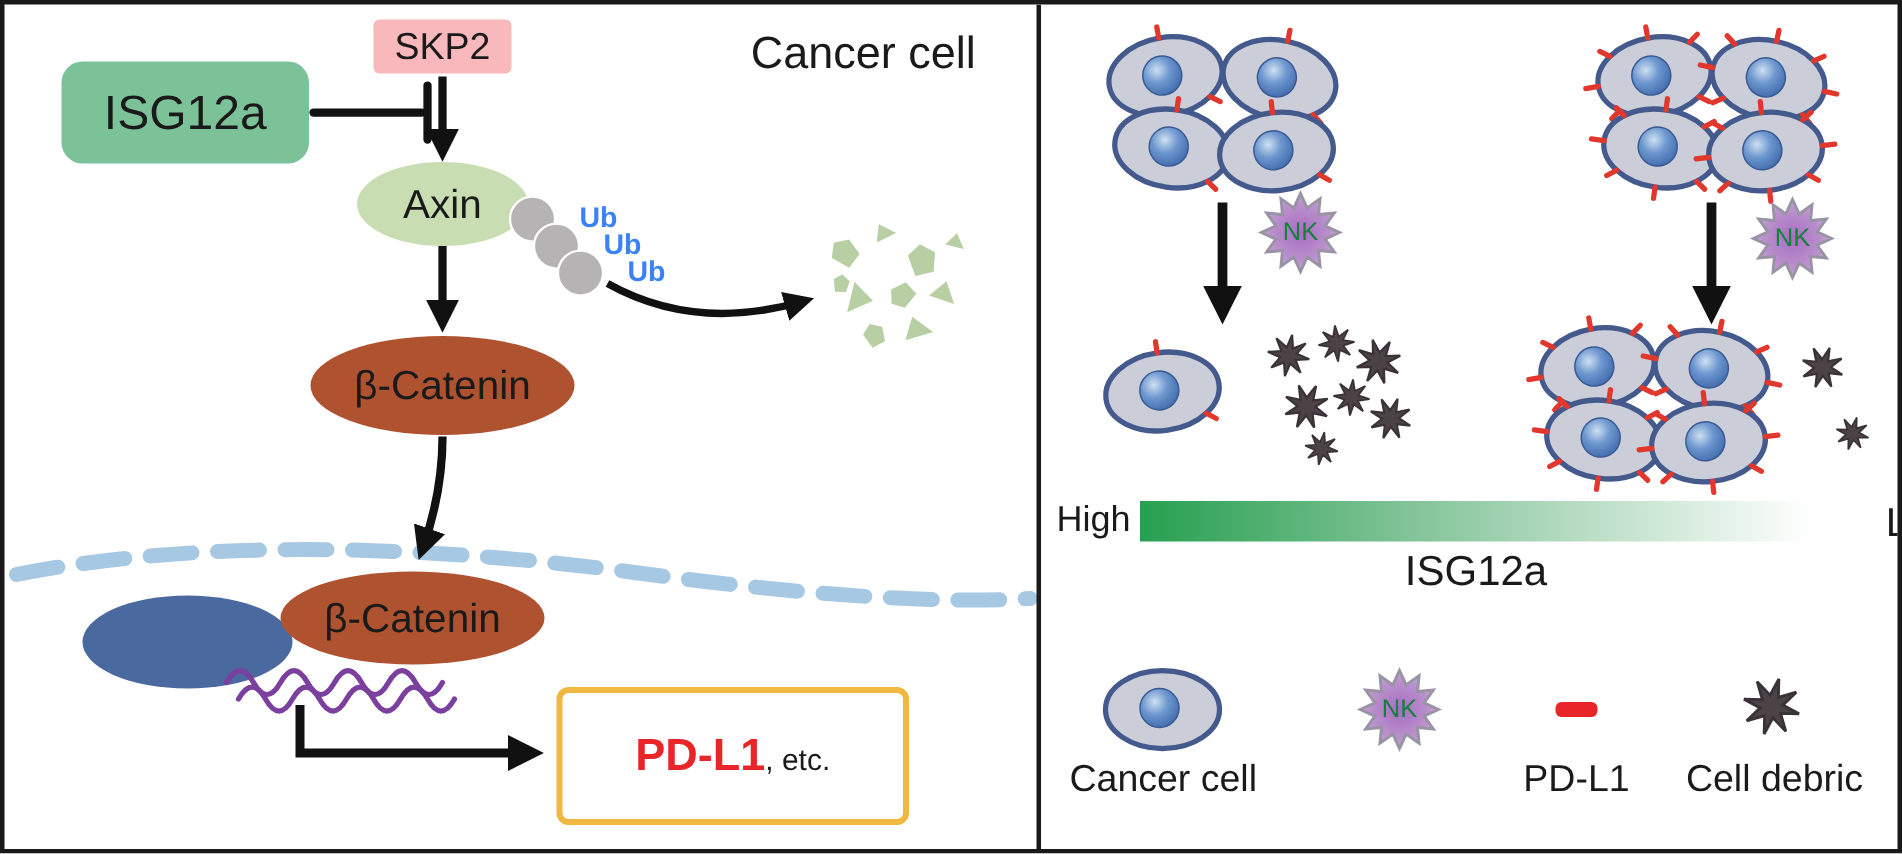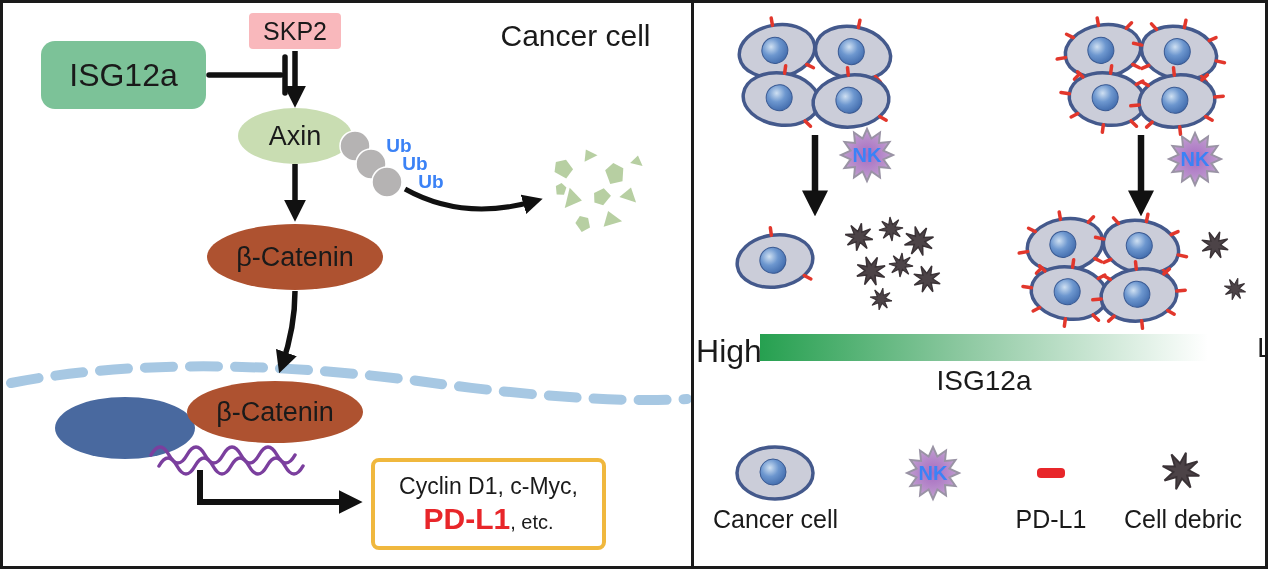--- a/index.html
+++ b/index.html
@@ -28,25 +28,25 @@
   .genes-box{
     left:368px;top:455px;width:235px;height:92px;background:#ffffff;
     border:4px solid #f0b83e;border-radius:8px;box-sizing:border-box;
     display:flex;flex-direction:column;align-items:center;justify-content:center;gap:2px;
   }
   .genes-line1{font-size:23px;}
   .genes-line2{display:flex;align-items:baseline;justify-content:center;}
   .pdl1{font-size:30px;font-weight:bold;color:#e8262a;}
   .etc{font-size:20px;}
 
-  .t-nk{width:44px;height:24px;font-size:20px;font-weight:bold;color:#3b82f6;}
+  .t-nk{width:44px;height:24px;font-size:17px;font-weight:normal;color:#15803d;}
   .t-nk1{left:842px;top:140px;}
   .t-nk2{left:1170px;top:144px;}
   .t-nk3{left:908px;top:458px;}
-  .t-high{left:698px;top:330px;width:56px;font-size:32px;}
+  .t-high{left:698px;top:330px;width:56px;font-size:24px;}
   .t-low{left:1251px;top:330px;width:56px;font-size:27px;}
   .t-grad-axis{left:860px;top:362px;width:242px;font-size:28px;}
   .legend-label{top:502px;font-size:25px;}
   .t-leg-cancer{left:700px;width:145px;}
   .t-leg-nk{left:868px;width:124px;}
   .t-leg-pdl1{left:1000px;width:96px;}
   .t-leg-debris{left:1110px;width:140px;}
 </style>
 </head>
 <body>
@@ -267,21 +267,20 @@
   </div>
   <div class="abs center t-cancer">Cancer cell</div>
   <div class="abs center t-axin">Axin</div>
   <div class="abs center t-ub t-ub1">Ub</div>
   <div class="abs center t-ub t-ub2">Ub</div>
   <div class="abs center t-ub t-ub3">Ub</div>
   <div class="abs center t-bcat1">β-Catenin</div>
   <div class="abs center t-bcat2">β-Catenin</div>
 
   <div class="abs genes-box">
-    <div class="genes-line1">Cyclin D1, c-Myc,</div>
     <div class="genes-line2">
       <span class="pdl1">PD-L1</span>
       <span class="etc">, etc.</span>
     </div>
   </div>
 
   <div class="abs center t-nk t-nk1">NK</div>
   <div class="abs center t-nk t-nk2">NK</div>
   <div class="abs center t-nk t-nk3">NK</div>
 

